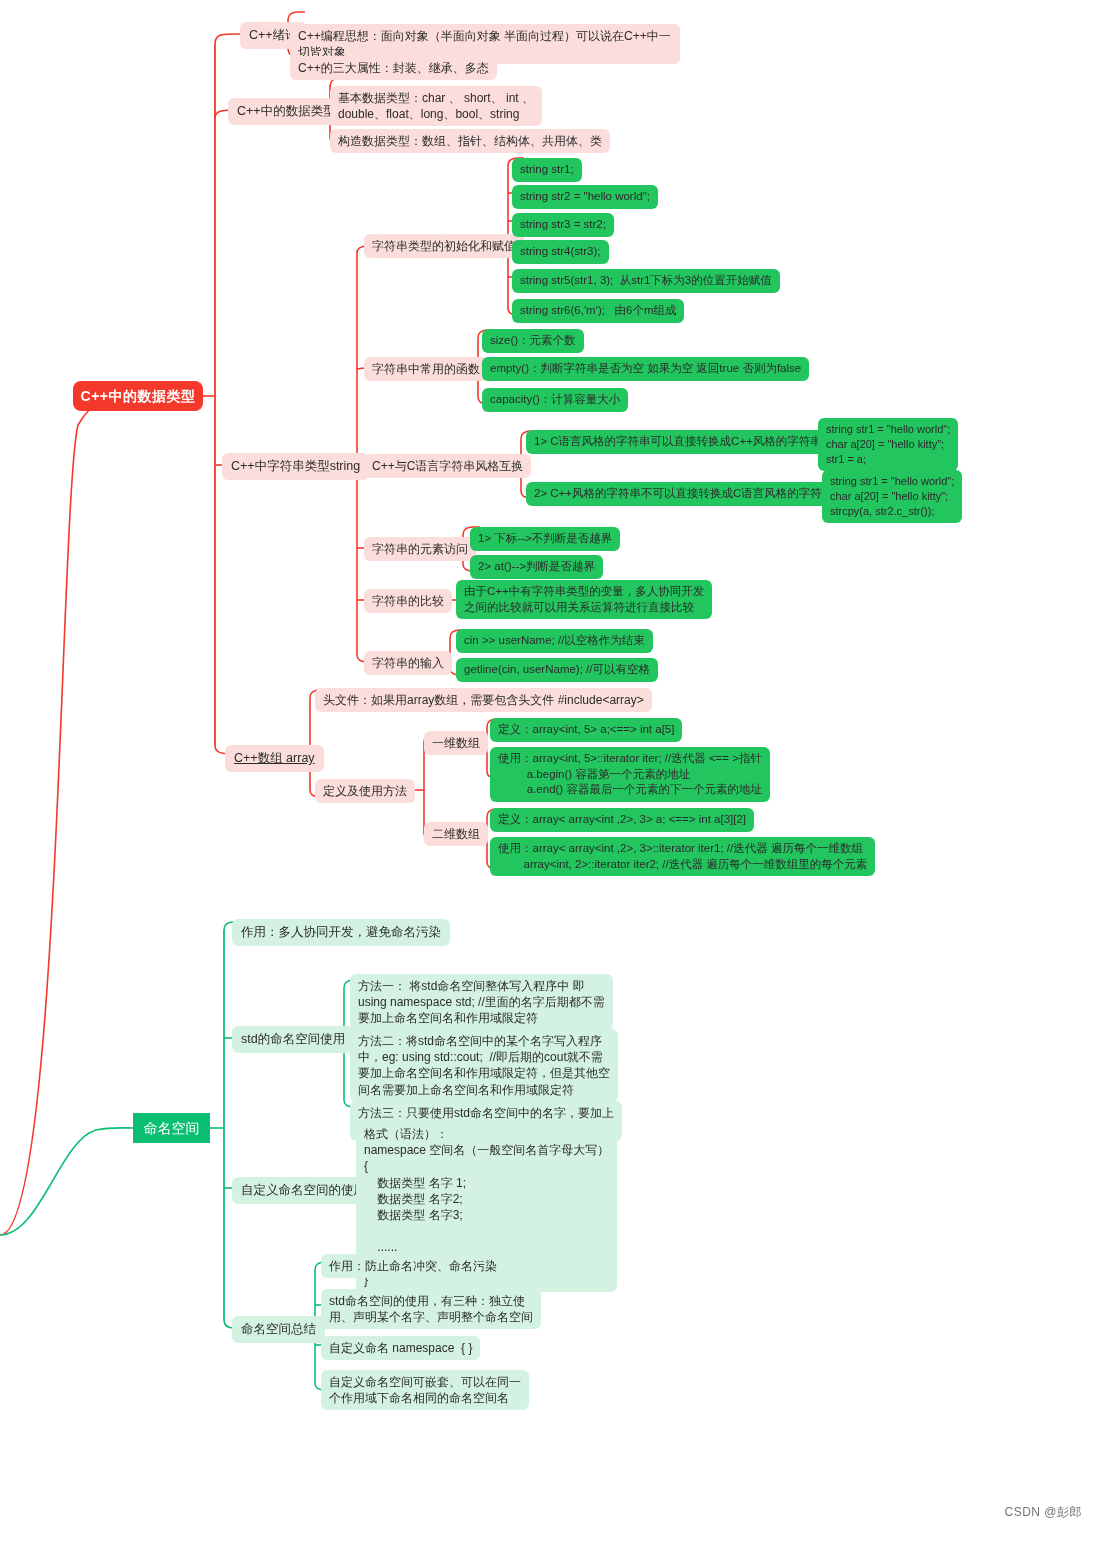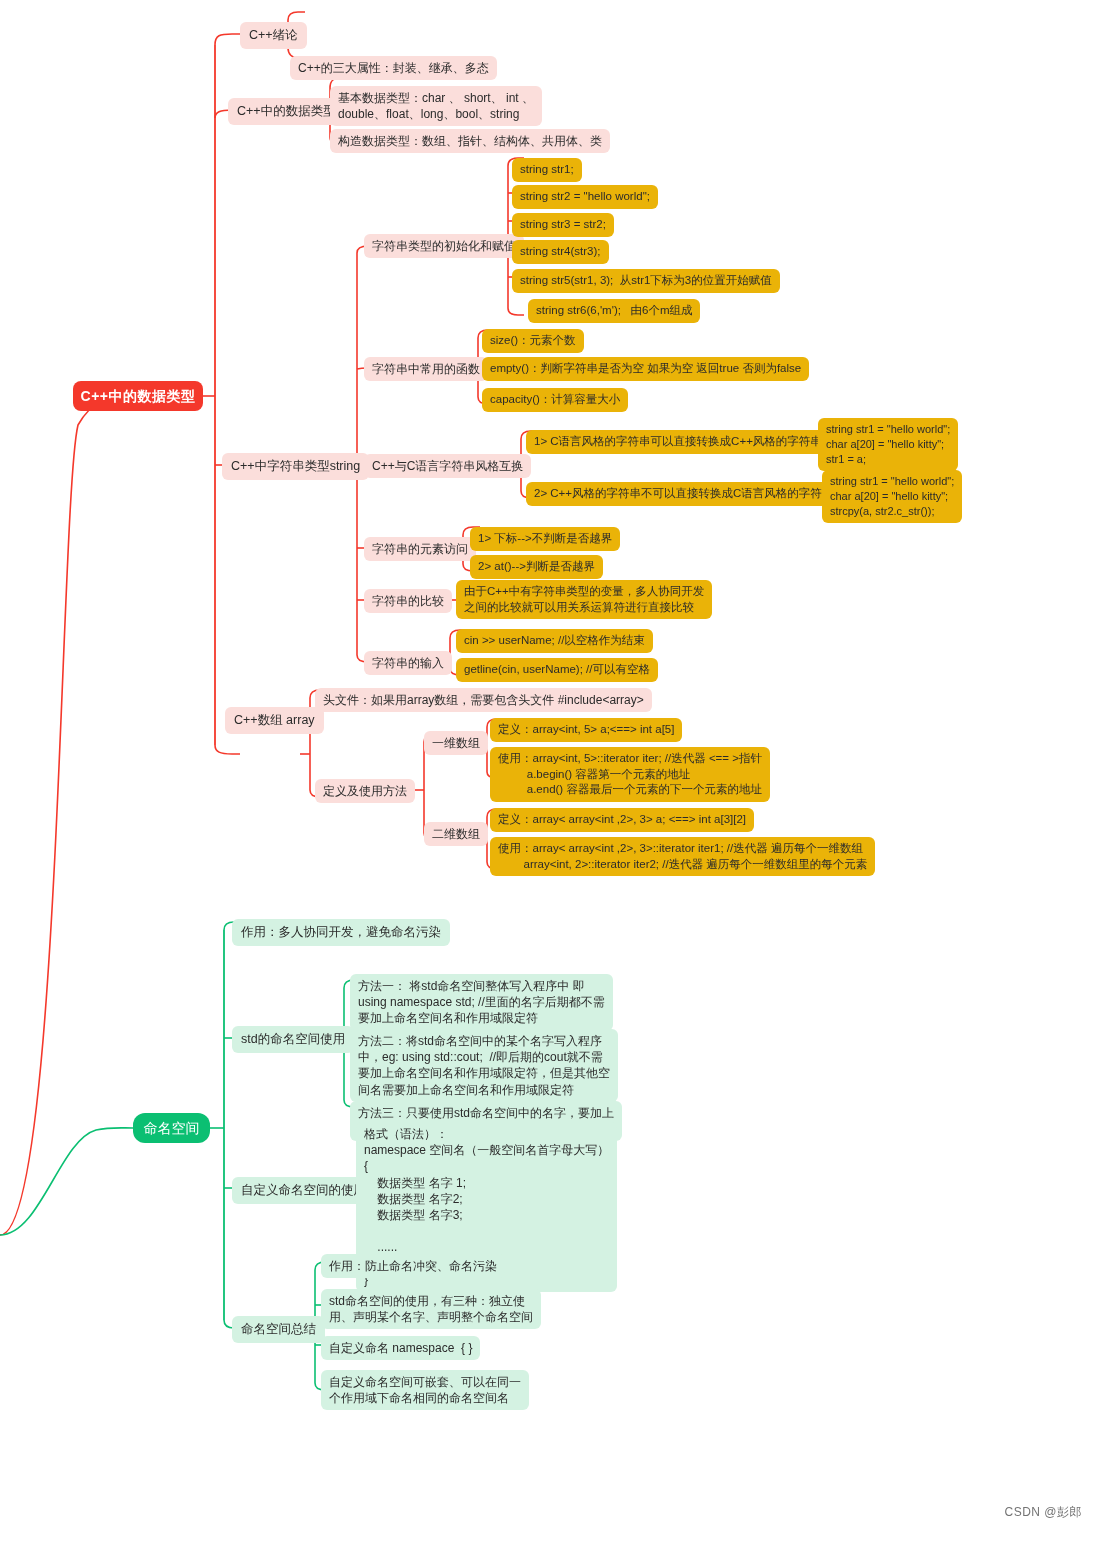--- a/index.html
+++ b/index.html
@@ -18,26 +18,26 @@
     line-height:1.35;
   }
   
   .root-red{
     background:#f4382b;color:#ffffff;font-weight:bold;font-size:14px;
     border-radius:8px;padding:8px 14px;letter-spacing:.5px;
     display:flex;align-items:center;justify-content:center;
   }
   .r1{background:#fbdedb;color:#2b2b2b;font-size:12.5px;padding:5px 9px;}
   .r2{background:#fbdedb;color:#2b2b2b;font-size:12px;padding:4px 8px;}
-  .r3{background:#eab308;color:#2b2b2b;font-size:11.5px;padding:4px 8px;}
+  .r3{background:#22c55e;color:#2b2b2b;font-size:11.5px;padding:4px 8px;}
 
   
   .root-green{
     background:#0bbf72;color:#ffffff;font-size:14px;
-    border-radius:12px;padding:8px 14px;
+    border-radius:0;padding:8px 14px;
     display:flex;align-items:center;justify-content:center;
   }
   .g1{background:#d4f2e2;color:#2b2b2b;font-size:12.5px;padding:5px 9px;}
   .g2{background:#d4f2e2;color:#2b2b2b;font-size:12px;padding:4px 8px;}
 
   .watermark{
     position:absolute;right:14px;bottom:22px;color:#737373;font-size:12px;
     letter-spacing:.5px;
   }
 </style>
@@ -160,36 +160,37 @@
       <path d="M315,1270 C315,1264 319,1262 325,1262 L331,1262"></path>
       <path d="M315,1305 C315,1305 319,1305 325,1305 L331,1305"></path>
       <path d="M315,1345 C315,1345 319,1345 325,1345 L331,1345"></path>
       <path d="M315,1383 C315,1388 319,1390 325,1390 L331,1390"></path>
     </g>
   </svg>
 
   <div class="node root-red" style="left:73px;top:381px;width:130px;height:30px;">C++中的数据类型</div>
 
   <div class="node r1" style="left:240px;top:22px;">C++绪论</div>
+  <div class="node r2" style="left:290px;top:24px;max-width:390px;white-space:normal;">C++编程思想：面向对象（半面向对象 半面向过程）可以说在C++中一切皆对象</div>
   <div class="node r2" style="left:290px;top:56px;">C++的三大属性：封装、继承、多态</div>
 
   <div class="node r1" style="left:228px;top:98px;">C++中的数据类型</div>
   <div class="node r2" style="left:330px;top:86px;">基本数据类型：char 、 short、 int 、
 double、float、long、bool、string</div>
   <div class="node r2" style="left:330px;top:129px;">构造数据类型：数组、指针、结构体、共用体、类</div>
 
   <div class="node r1" style="left:222px;top:453px;">C++中字符串类型string</div>
 
   <div class="node r2" style="left:364px;top:234px;">字符串类型的初始化和赋值</div>
   <div class="node r3" style="left:512px;top:158px;">string str1;</div>
   <div class="node r3" style="left:512px;top:185px;">string str2 = "hello world";</div>
   <div class="node r3" style="left:512px;top:213px;">string str3 = str2;</div>
   <div class="node r3" style="left:512px;top:240px;">string str4(str3);</div>
   <div class="node r3" style="left:512px;top:269px;">string str5(str1, 3);  从str1下标为3的位置开始赋值</div>
-  <div class="node r3" style="left:512px;top:299px;margin-left:16px;">string str6(6,'m');   由6个m组成</div>
+  <div class="node r3" style="left:512px;top:299px;">string str6(6,'m');   由6个m组成</div>
 
   <div class="node r2" style="left:364px;top:357px;">字符串中常用的函数</div>
   <div class="node r3" style="left:482px;top:329px;">size()：元素个数</div>
   <div class="node r3" style="left:482px;top:357px;">empty()：判断字符串是否为空 如果为空 返回true 否则为false</div>
   <div class="node r3" style="left:482px;top:388px;">capacity()：计算容量大小</div>
 
   <div class="node r2" style="left:364px;top:454px;">C++与C语言字符串风格互换</div>
   <div class="node r3" style="left:526px;top:430px;">1&gt; C语言风格的字符串可以直接转换成C++风格的字符串</div>
   <div class="node r3" style="left:818px;top:418px;font-size:11px;">string str1 = "hello world";
 char a[20] = "hello kitty";
@@ -204,21 +205,21 @@
   <div class="node r3" style="left:470px;top:555px;">2&gt; at()--&gt;判断是否越界</div>
 
   <div class="node r2" style="left:364px;top:589px;">字符串的比较</div>
   <div class="node r3" style="left:456px;top:580px;">由于C++中有字符串类型的变量，多人协同开发
 之间的比较就可以用关系运算符进行直接比较</div>
 
   <div class="node r2" style="left:364px;top:651px;">字符串的输入</div>
   <div class="node r3" style="left:456px;top:629px;">cin &gt;&gt; userName; //以空格作为结束</div>
   <div class="node r3" style="left:456px;top:658px;">getline(cin, userName); //可以有空格</div>
 
-  <div class="node r1" style="left:225px;top:707px;">C++数组 array</div>
+  <div class="node r1" style="left:225px;top:745px;text-decoration:underline;">C++数组 array</div>
   <div class="node r2" style="left:315px;top:688px;">头文件：如果用array数组，需要包含头文件 #include&lt;array&gt;</div>
   <div class="node r2" style="left:315px;top:779px;">定义及使用方法</div>
 
   <div class="node r2" style="left:424px;top:731px;">一维数组</div>
   <div class="node r3" style="left:490px;top:718px;">定义：array&lt;int, 5&gt; a;&lt;==&gt; int a[5]</div>
   <div class="node r3" style="left:490px;top:747px;">使用：array&lt;int, 5&gt;::iterator iter; //迭代器 &lt;== &gt;指针
          a.begin() 容器第一个元素的地址
          a.end() 容器最后一个元素的下一个元素的地址</div>
 
   <div class="node r2" style="left:424px;top:822px;">二维数组</div>

